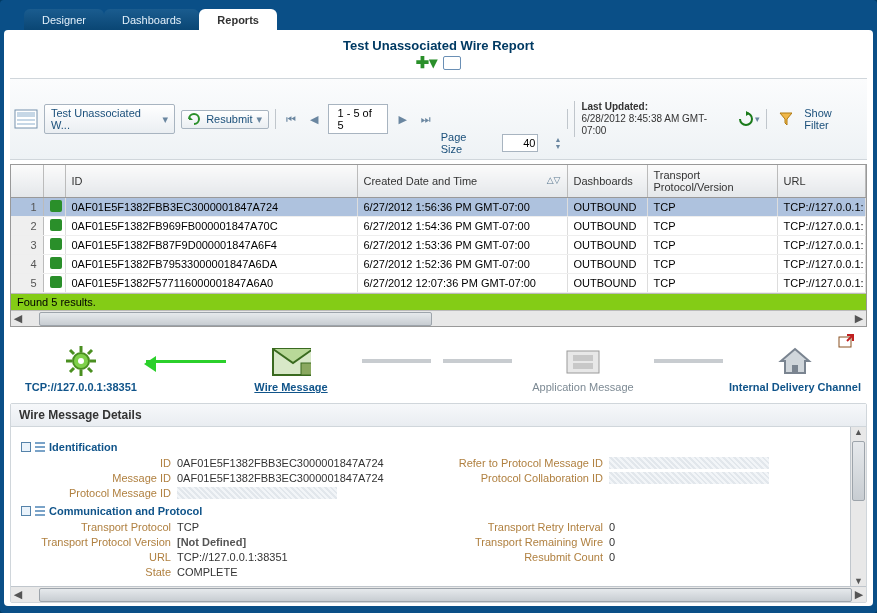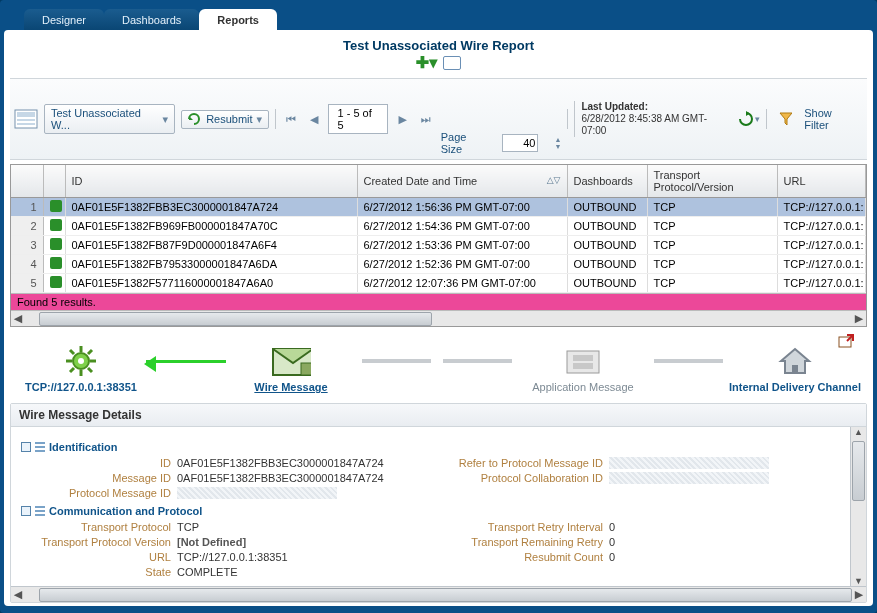--- a/index.html
+++ b/index.html
@@ -37,21 +37,21 @@
   .table-wrap { border: 1px solid #999; margin-top: 4px; }
   table { width: 100%; border-collapse: collapse; table-layout: fixed; }
   thead th { background: linear-gradient(#fbfbfb,#e4e7ea); border-right: 1px solid #bbb; border-bottom: 1px solid #999; padding: 4px 6px; text-align: left; font-weight: normal; color: #333; font-size: 11px; height: 30px; vertical-align: middle; }
   thead th.sortable { position: relative; }
   .sort-ind { float: right; color: #5a7890; font-size: 9px; }
   tbody td { border-right: 1px solid #ddd; border-bottom: 1px solid #eee; padding: 2px 6px; height: 18px; white-space: nowrap; overflow: hidden; font-size: 11px; }
   tbody tr.sel td { background: #aec2de; }
   .rownum { text-align: right; background: #efefef; border-right: 1px solid #bbb; color: #555; }
   tbody tr.sel .rownum { background: #aec2de; }
   .id-chip { width: 12px; height: 12px; background: #2a8f2a; border-radius: 2px; display: inline-block; }
-  .table-status { padding: 2px 6px; border-top: 1px solid #bbb; background: #ec4899; font-size: 11px; }
+  .table-status { padding: 2px 6px; border-top: 1px solid #bbb; background: #84cc16; font-size: 11px; }
   .hscroll { height: 16px; background: #e8e8e8; border-top: 1px solid #bbb; display: flex; align-items: center; }
   .hscroll .thumb { height: 14px; background: linear-gradient(#e6e9ec,#c8cdd2); border: 1px solid #9da4ab; border-radius: 2px; width: 46%; margin-left: 14px; }
 
   
   .flow-wrap { margin-top: 14px; position: relative; padding: 4px 6px; }
   .flow { display: flex; align-items: center; justify-content: space-between; }
   .flow-node { display: flex; flex-direction: column; align-items: center; gap: 4px; min-width: 130px; }
   .flow-label { color: #10548a; font-weight: bold; font-size: 11px; }
   .flow-label.muted { color: #7d8a94; font-weight: normal; }
   .flow-icon { width: 40px; height: 32px; display: flex; align-items: center; justify-content: center; }
@@ -336,21 +336,21 @@
             <span>Communication and Protocol</span>
           </div>
           <div class="kv-grid">
             <div class="k">Transport Protocol</div>
             <div class="v">TCP</div>
             <div class="k">Transport Retry Interval</div>
             <div class="v">0</div>
 
             <div class="k">Transport Protocol Version</div>
             <div class="v nd">[Not Defined]</div>
-            <div class="k">Transport Remaining Retry</div>
+            <div class="k">Transport Remaining Wire</div>
             <div class="v">0</div>
 
             <div class="k">URL</div>
             <div class="v">TCP://127.0.0.1:38351</div>
             <div class="k">Resubmit Count</div>
             <div class="v">0</div>
 
             <div class="k">State</div>
             <div class="v">COMPLETE</div>
             <div></div>

